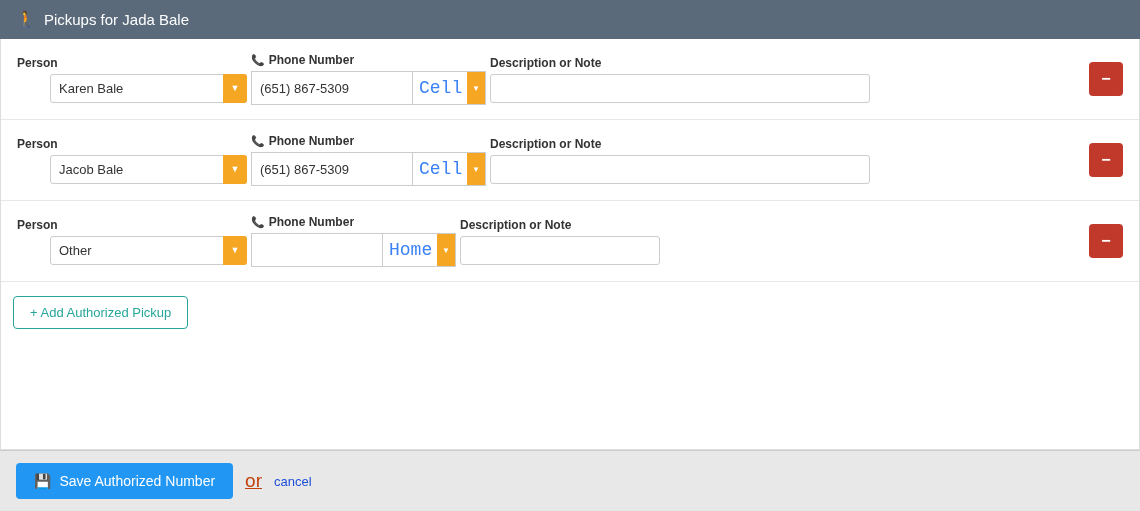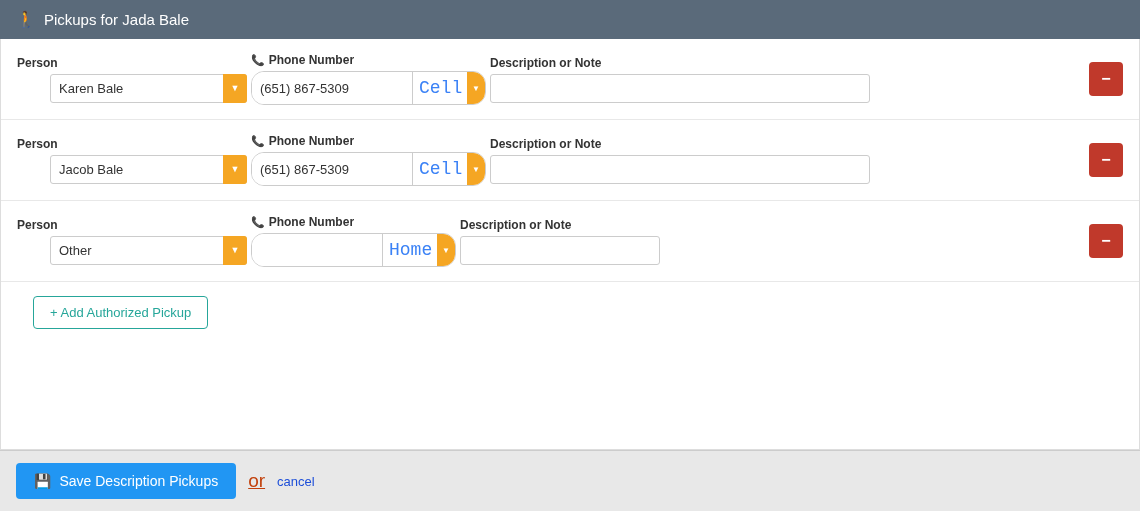--- a/index.html
+++ b/index.html
@@ -90,21 +90,21 @@
       pointer-events: none;
     }
     .select-badge::after {
       content: '▼';
       font-size: 9px;
       color: white;
     }
     .phone-input-wrapper {
       display: flex;
       border: 1px solid #ccc;
-      border-radius: 13px;
+      border-radius: 0;
       overflow: hidden;
     }
     .phone-input {
       width: 160px;
       padding: 6px 8px;
       border: none;
       outline: none;
       font-size: 13px;
       color: #333;
     }
@@ -192,21 +192,20 @@
       pointer-events: none;
     }
     .phone-input-row3 {
       width: 130px;
     }
     .description-input-row3 {
       width: 200px;
     }
     .add-pickup-row {
       padding: 14px 12px;
-      margin-left: 20px;
     }
     .add-pickup-btn {
       background: white;
       border: 1px solid #26a69a;
       border-radius: 4px;
       color: #26a69a;
       padding: 8px 16px;
       font-size: 13px;
       cursor: pointer;
       display: flex;
@@ -401,19 +400,19 @@
       <button class="add-pickup-btn">
         <span>+ Add Authorized Pickup</span>
       </button>
     </div>
 
   </div>
 
   <div class="footer-bar">
     <button class="save-btn">
       <span class="save-icon">💾</span>
-      <span>Save Description Pickups</span>
+      <span>Save Authorized Number</span>
     </button>
     <span class="or-text">or</span>
     <a class="cancel-link">cancel</a>
   </div>
 
 </div>
 
 </body></html>

